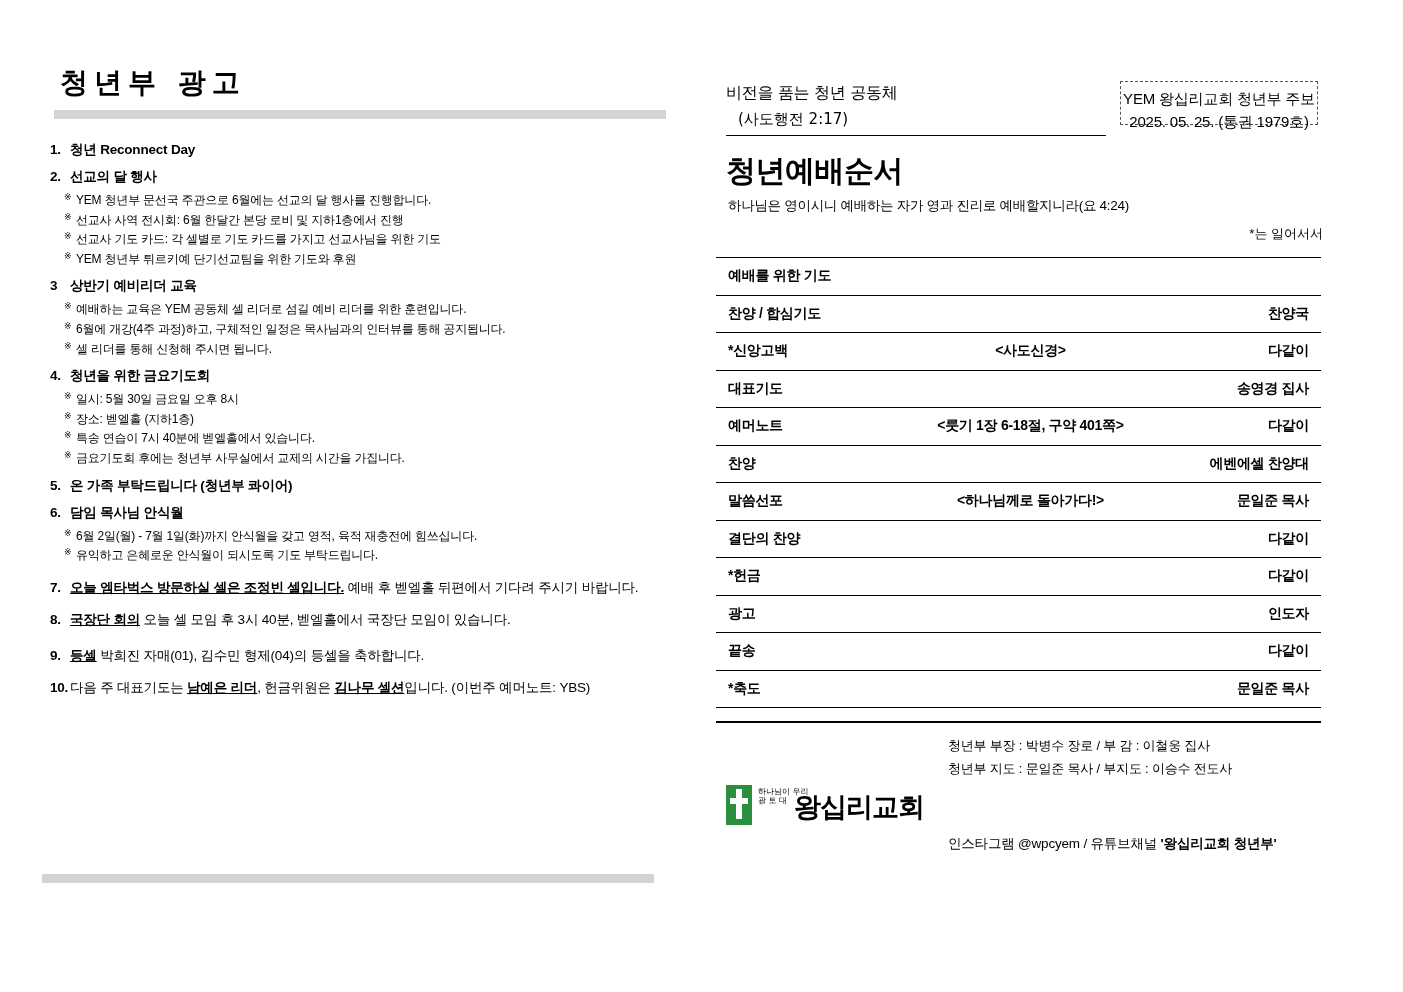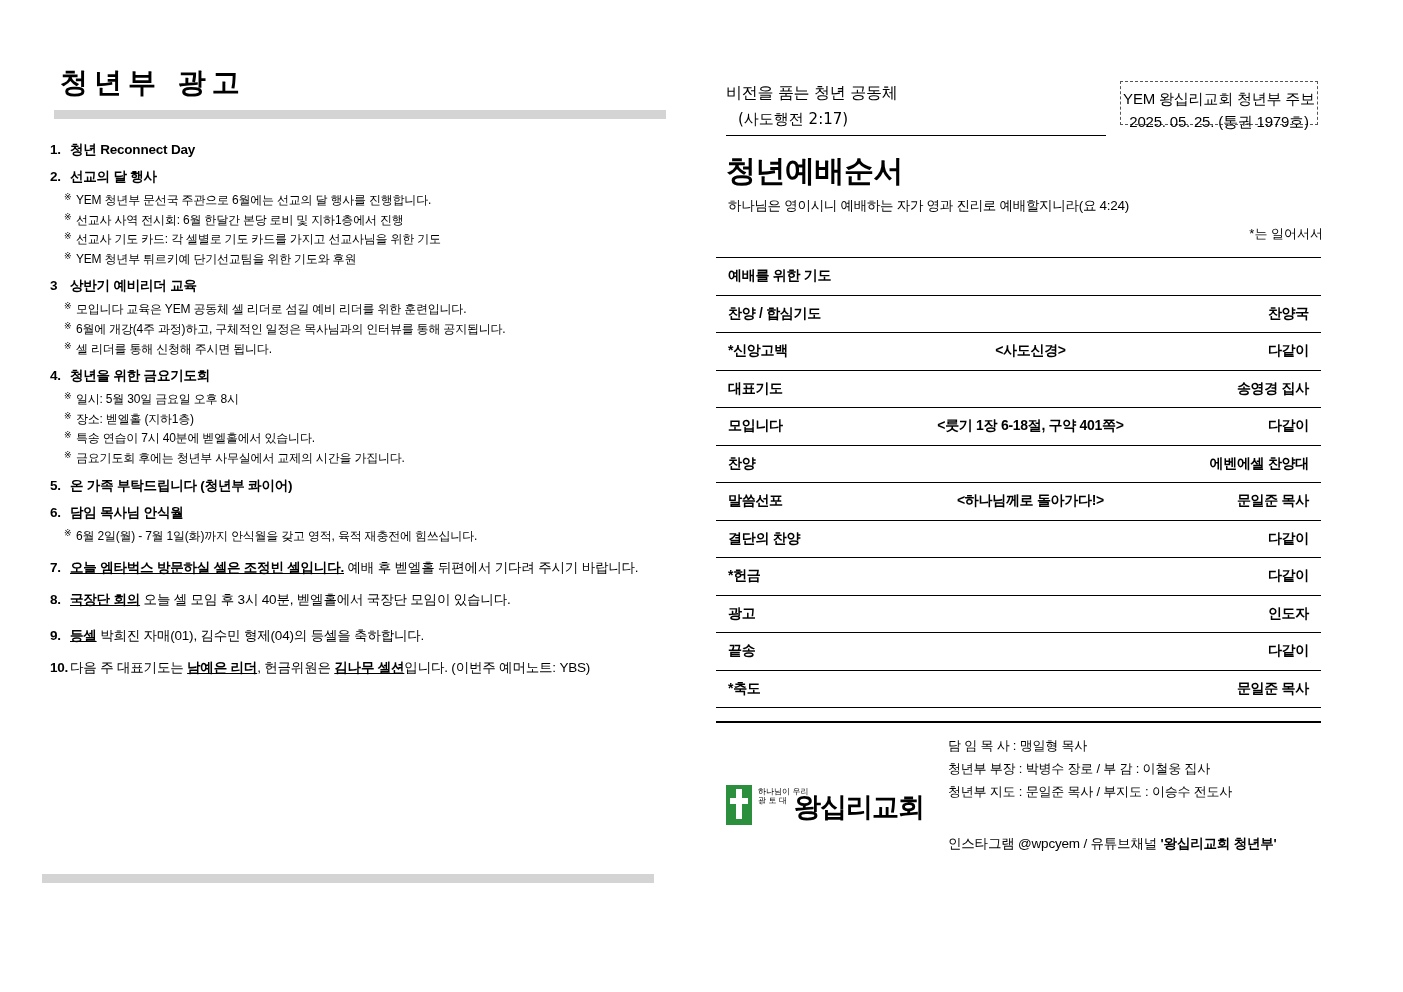--- a/index.html
+++ b/index.html
@@ -319,21 +319,21 @@
           <li><span>선교사 기도 카드: 각 셀별로 기도 카드를 가지고 선교사님을 위한 기도</span></li>
           <li><span>YEM 청년부 튀르키예 단기선교팀을 위한 기도와 후원</span></li>
         </ul>
       </li>
 
       <li class="ann-item">
         <div class="ann-head">
           <span class="num">3</span><span>상반기 예비리더 교육</span>
         </div>
         <ul class="bullets">
-          <li><span>모입니다 교육은 YEM 공동체 셀 리더로 섬길 예비 리더를 위한 훈련입니다.</span></li>
+          <li><span>예배하는 교육은 YEM 공동체 셀 리더로 섬길 예비 리더를 위한 훈련입니다.</span></li>
           <li><span>6월에 개강(4주 과정)하고, 구체적인 일정은 목사님과의 인터뷰를 통해 공지됩니다.</span></li>
           <li><span>셀 리더를 통해 신청해 주시면 됩니다.</span></li>
         </ul>
       </li>
 
       <li class="ann-item">
         <div class="ann-head">
           <span class="num">4.</span><span>청년을 위한 금요기도회</span>
         </div>
         <ul class="bullets">
@@ -349,20 +349,21 @@
           <span class="num">5.</span><span>온 가족 부탁드립니다 (청년부 콰이어)</span>
         </div>
       </li>
 
       <li class="ann-item">
         <div class="ann-head">
           <span class="num">6.</span><span>담임 목사님 안식월</span>
         </div>
         <ul class="bullets">
           <li><span>6월 2일(월) - 7월 1일(화)까지 안식월을 갖고 영적, 육적 재충전에 힘쓰십니다.</span></li>
+          <li><span>유익하고 은혜로운 안식월이 되시도록 기도 부탁드립니다.</span></li>
         </ul>
       </li>
 
       <li class="ann-item" style="margin-top:14px">
         <div class="ann-head inline">
           <span class="num">7.</span><span class="bold">오늘 엠타벅스 방문하실 셀은 조정빈 셀입니다.</span><span class="rest"> 예배 후 벧엘홀 뒤편에서 기다려 주시기 바랍니다.</span>
         </div>
       </li>
 
       <li class="ann-item" style="margin-top:14px">
@@ -421,21 +422,21 @@
           <td class="col-item">*신앙고백</td>
           <td class="col-mid">&lt;사도신경&gt;</td>
           <td class="col-who">다같이</td>
         </tr>
         <tr>
           <td class="col-item">대표기도</td>
           <td class="col-mid"></td>
           <td class="col-who">송영경 집사</td>
         </tr>
         <tr>
-          <td class="col-item">모입니다</td>
+          <td class="col-item">예머노트</td>
           <td class="col-mid">&lt;룻기 1장 6-18절, 구약 401쪽&gt;</td>
           <td class="col-who">다같이</td>
         </tr>
         <tr>
           <td class="col-item">찬양</td>
           <td class="col-mid"></td>
           <td class="col-who">에벤에셀 찬양대</td>
         </tr>
         <tr>
           <td class="col-item">말씀선포</td>
@@ -466,21 +467,20 @@
           <td class="col-item">*축도</td>
           <td class="col-mid"></td>
           <td class="col-who">문일준 목사</td>
         </tr>
       </tbody>
     </table>
 
     <div class="bottom-rule"></div>
 
     <div class="staff">
-      <div>담 임 목 사 : 맹일형 목사</div>
       <div>청년부 부장 : 박병수 장로 / 부  감 : 이철웅 집사</div>
       <div>청년부 지도 : 문일준 목사 / 부지도 : 이승수 전도사</div>
     </div>
 
     <div class="logo">
       <div class="logo-cross"></div>
       <div class="logo-small">
         <div>하나님이 우리</div>
         <div>광 토 대</div>
       </div>

